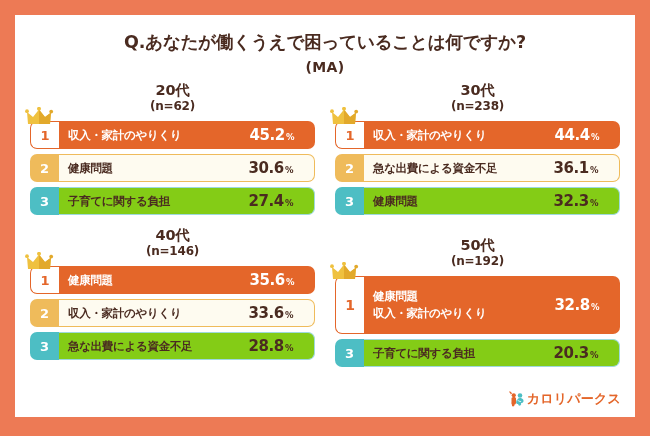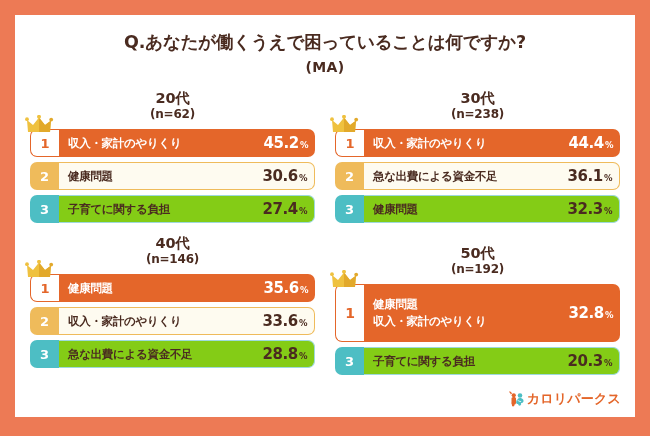--- a/index.html
+++ b/index.html
@@ -69,21 +69,20 @@
   .panel-head {
     text-align: center;
     margin-bottom: 6px;
   }
   .panel-age {
     font-size: 14.5px;
     font-weight: bold;
     color: #4A2B20;
     letter-spacing: -0.3px;
     line-height: 1.05;
-    margin-top: 8px;
   }
   .panel-n {
     font-size: 12px;
     font-weight: bold;
     color: #4A2B20;
     letter-spacing: -0.2px;
     line-height: 1.4;
   }
 
   
@@ -115,21 +114,21 @@
 
   
   .bar {
     position: relative;
     flex: 1 1 auto;
     display: flex;
     align-items: center;
     border-radius: 0 7px 7px 0;
     margin-left: -7px;
     padding-left: 16px;
-    padding-right: 7px;
+    padding-right: 21px;
   }
 
   .label {
     flex: 1 1 auto;
     font-size: 11.5px;
     font-weight: bold;
     letter-spacing: -0.3px;
     line-height: 1.45;
     white-space: pre-line;
   }

